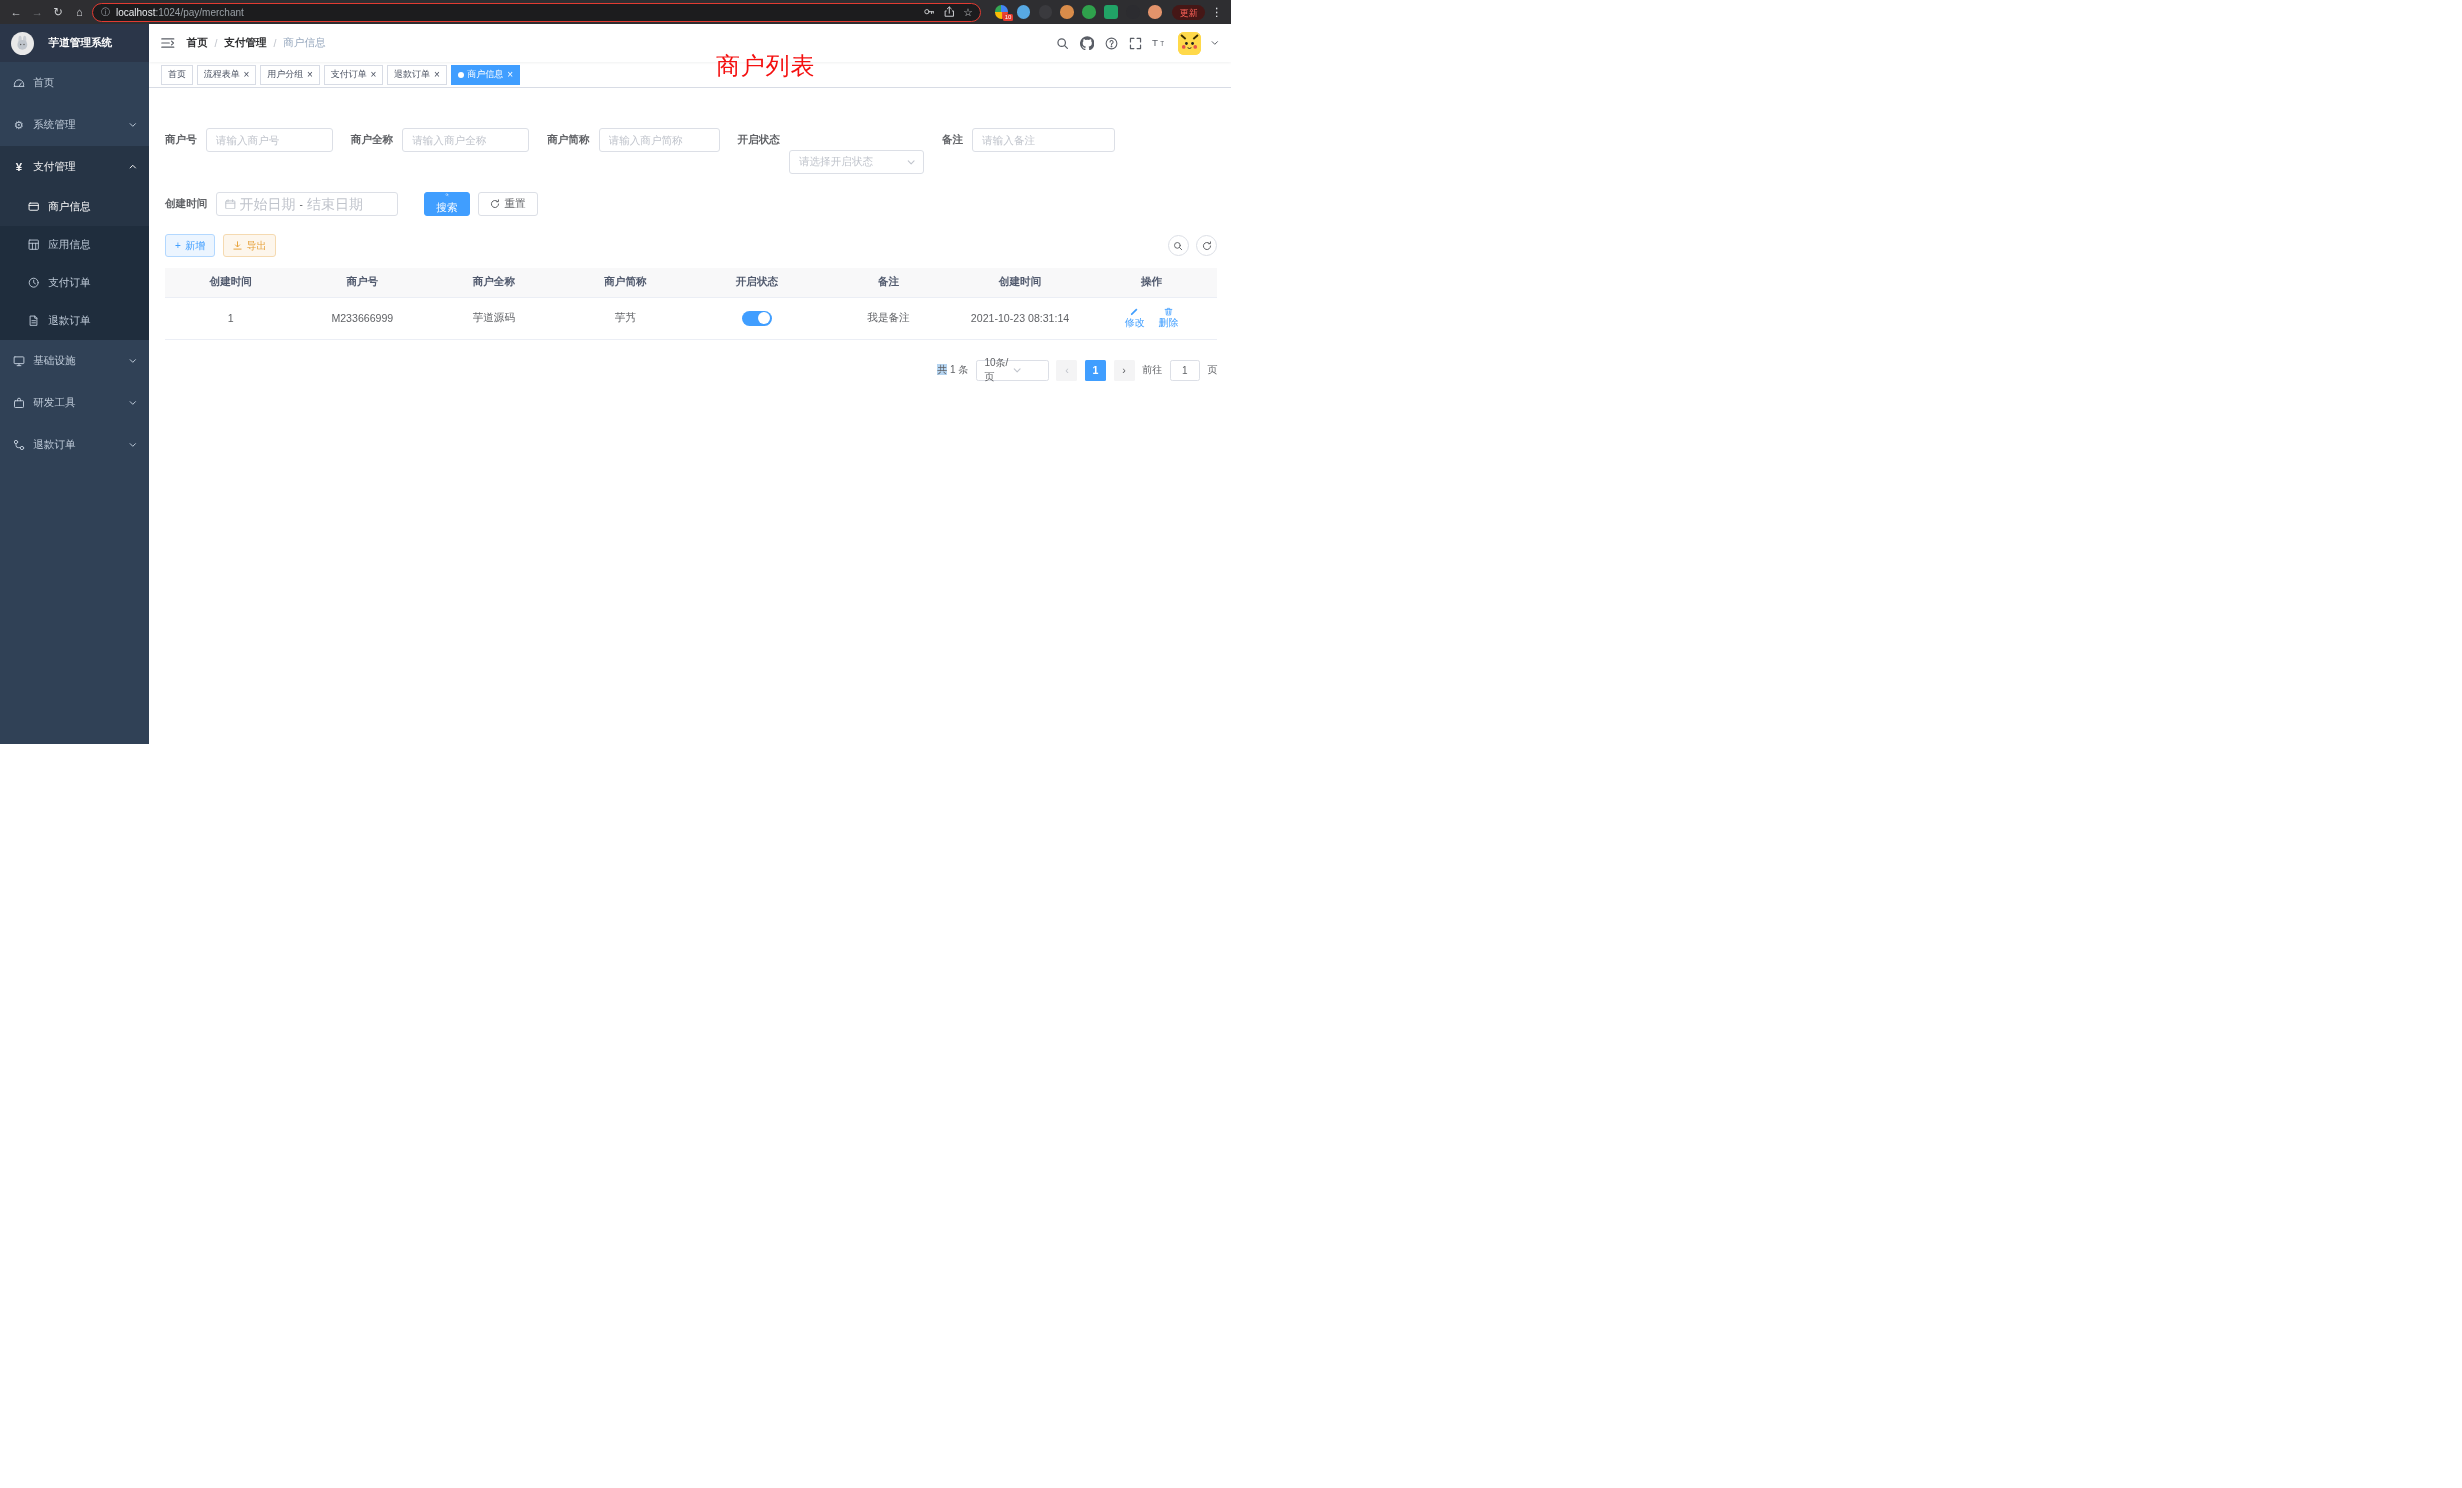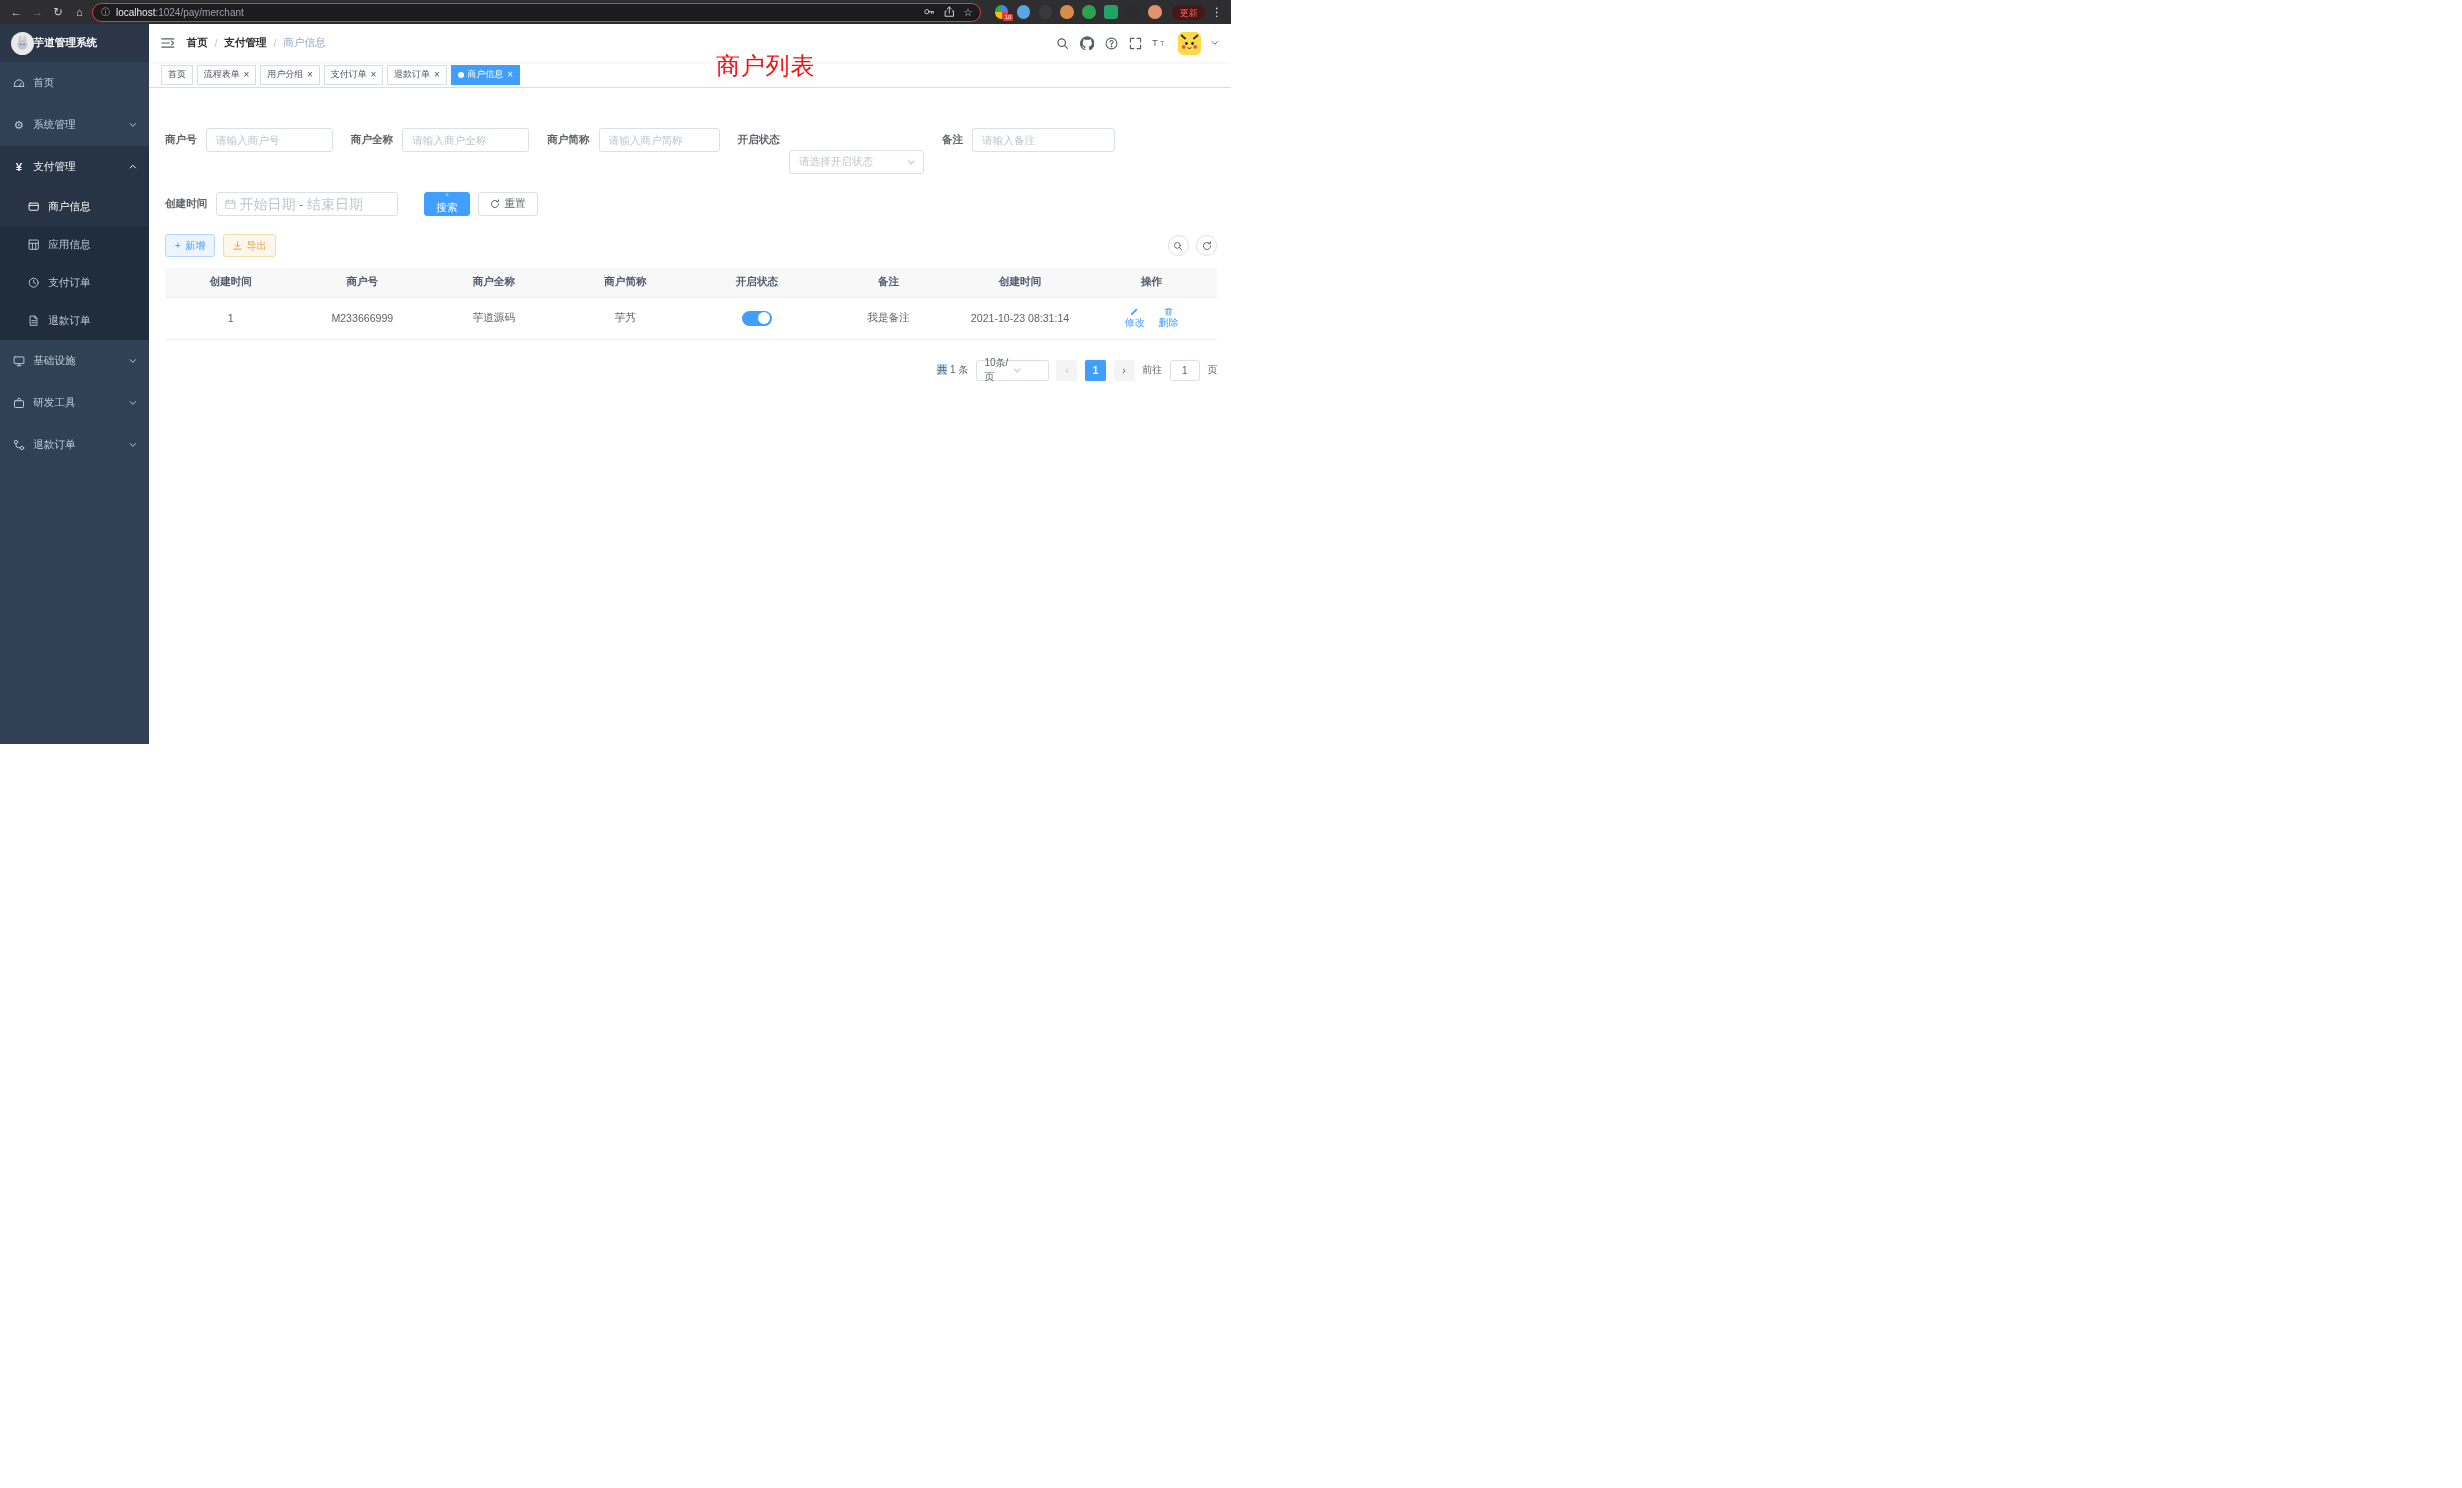--- a/index.html
+++ b/index.html
@@ -32,21 +32,21 @@
   .e7 { background:#2c2c30; }
   .e8 { background:#e2936b; }
   .update-btn { height:15px; padding:0 7.6px; border-radius:7.6px; background:#451716; color:#ff6259; font-size:9px; display:flex; align-items:flex-end; flex:0 0 auto; }
   .menu-dots { color:#e8eaed; font-size:11.4px; width:13.6px; text-align:center; }
 
   
   .app { display:flex; height:720px; }
 
   
   .sidebar { width:149px; background:#304156; color:#bfcbd9; flex:0 0 auto; display:flex; flex-direction:column; }
-  .logo-row { height:38px; display:flex; align-items:center; padding-left:10.6px; gap:0; background:#2b3649; }
+  .logo-row { height:38px; display:flex; align-items:center; padding-left:10.6px; gap:15px; background:#2b3649; }
   .logo-img { width:23px; height:23px; border-radius:50%; background:#e9e9e9; display:flex; align-items:center; justify-content:center; overflow:hidden; }
   .logo-title { color:#fff; font-size:10.6px; font-weight:700; white-space:nowrap; }
   .menu { font-size:10.6px; }
   .m-item { height:42px; display:flex; align-items:center; padding:0 12px; position:relative; cursor:pointer; }
   .m-item .m-ic { width:13.6px; margin-right:7.6px; display:flex; justify-content:center; align-items:center; font-size:11.4px; }
   .m-item .chev { position:absolute; right:12px; }
   .m-item.opened { background:#263445; color:#f4f4f5; }
   .submenu { background:#1f2d3d; }
   .s-item { height:38px; display:flex; align-items:center; padding-left:27px; font-size:10.6px; cursor:pointer; }
   .s-item .m-ic { width:13.6px; margin-right:7.6px; display:flex; justify-content:center; }

